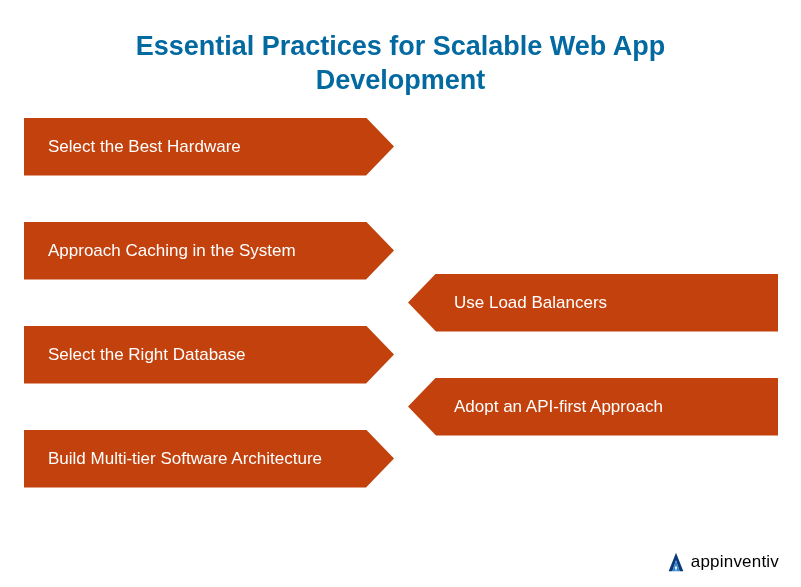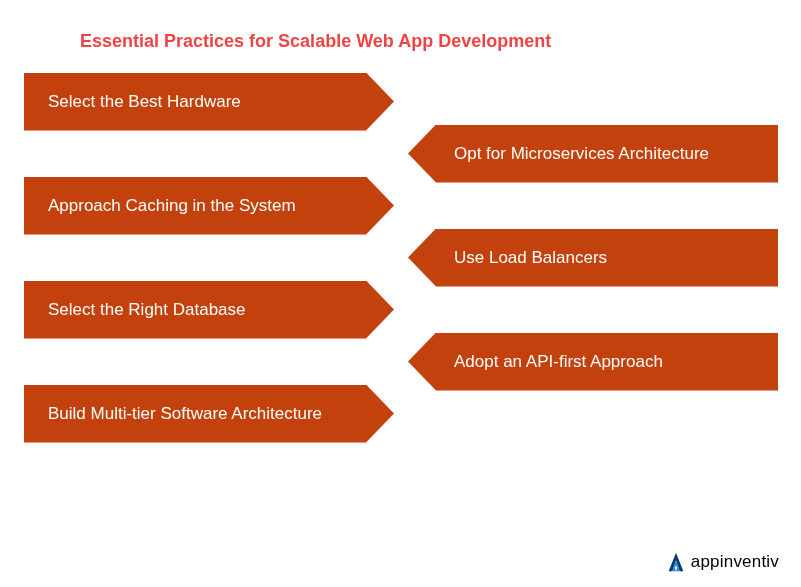--- a/index.html
+++ b/index.html
@@ -8,23 +8,24 @@
       box-sizing: border-box;
     }
     body {
       width: 801px;
       height: 587px;
       background: #ffffff;
       font-family: Arial, Helvetica, sans-serif;
       position: relative;
     }
     .title {
+      text-align: center;
       font-weight: 700;
-      font-size: 18px;
-      color: #ef4444;
+      font-size: 27px;
+      color: #0369a1;
       padding: 30px 80px 20px;
       line-height: 1.25;
     }
     .diagram {
       position: relative;
       width: 100%;
       height: 430px;
     }
     .arrow-box {
       position: absolute;
@@ -70,23 +71,20 @@
   </style>
 </head>
 <body>
 
 <div class="title">Essential Practices for Scalable Web App Development</div>
 
 <div class="diagram">
   <div class="arrow-box left" style="top:0px">
     <span>Select the Best Hardware</span>
   </div>
-  <div class="arrow-box right" style="top:52px">
-    <span>Opt for Microservices Architecture</span>
-  </div>
   <div class="arrow-box left" style="top:104px">
     <span>Approach Caching in the System</span>
   </div>
   <div class="arrow-box right" style="top:156px">
     <span>Use Load Balancers</span>
   </div>
   <div class="arrow-box left" style="top:208px">
     <span>Select the Right Database</span>
   </div>
   <div class="arrow-box left" style="top:312px">

